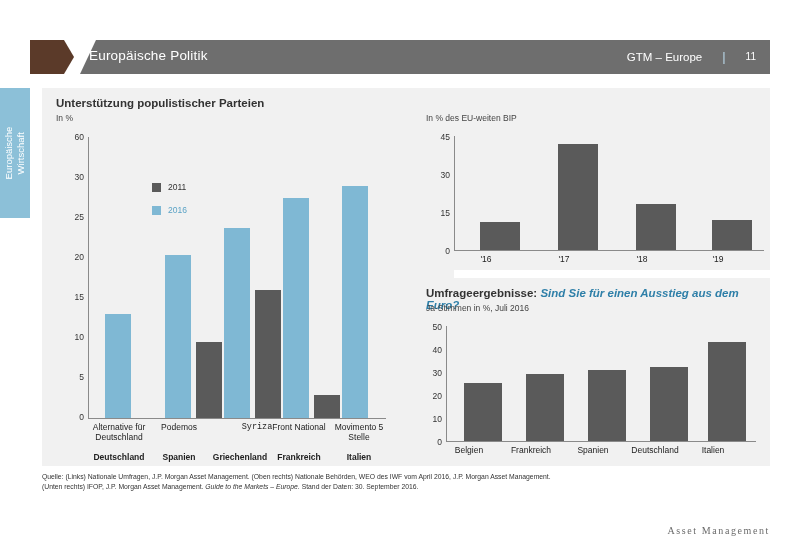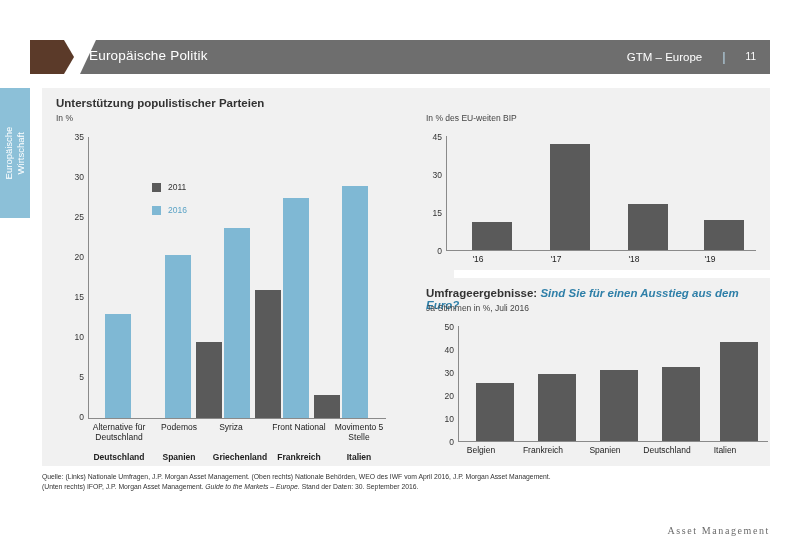--- a/index.html
+++ b/index.html
@@ -213,21 +213,21 @@
     <div class="sidetab-text">Europäische
 Wirtschaft</div>
   </div>
 
   <div class="panel" id="panel-left">
     <div class="panel-title">Unterstützung populistischer Parteien</div>
     <div class="panel-subtitle">In %</div>
 
     <div class="plot" style="left:0; top:0; width:360px; height:378px;">
 
-      <div class="tick-label" style="left:24px; top:44px; width:18px;">35</div>
+      <div class="tick-label" style="left:24px; top:44px; width:18px;">60</div>
       <div class="tick-label" style="left:24px; top:84px; width:18px;">30</div>
       <div class="tick-label" style="left:24px; top:124px; width:18px;">25</div>
       <div class="tick-label" style="left:24px; top:164px; width:18px;">20</div>
       <div class="tick-label" style="left:24px; top:204px; width:18px;">15</div>
       <div class="tick-label" style="left:24px; top:244px; width:18px;">10</div>
       <div class="tick-label" style="left:24px; top:284px; width:18px;">5</div>
       <div class="tick-label" style="left:24px; top:324px; width:18px;">0</div>
 
       <div class="axis-line" style="left:46px; top:49px; width:1px; height:282px;"></div>
       <div class="axis-line" style="left:46px; top:330px; width:298px; height:1px;"></div>
@@ -251,36 +251,36 @@
 
         <div class="bar blue" style="left:195px; width:26px; height:220px;"></div>
 
         <div class="bar dark" style="left:226px; width:26px; height:23px;"></div>
 
         <div class="bar blue" style="left:254px; width:26px; height:232px;"></div>
       </div>
 
       <div class="cat-label" style="left:46px; top:334px; width:62px;">Alternative für Deutschland</div>
       <div class="cat-label" style="left:106px; top:334px; width:62px;">Podemos</div>
-      <div class="cat-label" style="left:158px; top:334px; width:62px;">Syriza</div>
+      <div class="cat-label" style="left:184px; top:334px; width:62px;font-family:Liberation Mono, monospace;">Syriza</div>
       <div class="cat-label" style="left:226px; top:334px; width:62px;">Front National</div>
       <div class="cat-label" style="left:286px; top:334px; width:62px;">Movimento 5 Stelle</div>
 
       <div class="cat-label bold" style="left:44px; top:364px; width:66px;">Deutschland</div>
       <div class="cat-label bold" style="left:106px; top:364px; width:62px;">Spanien</div>
       <div class="cat-label bold" style="left:164px; top:364px; width:68px;">Griechenland</div>
       <div class="cat-label bold" style="left:226px; top:364px; width:62px;">Frankreich</div>
       <div class="cat-label bold" style="left:286px; top:364px; width:62px;">Italien</div>
     </div>
   </div>
 
   <div class="panel" id="panel-tr">
     <div class="panel-subtitle">In % des EU-weiten BIP</div>
 
-    <div class="plot" style="left:0; top:0; width:358px; height:182px;">
+    <div class="plot" style="left:8px; top:0; width:358px; height:182px;">
 
       <div class="tick-label" style="left:12px; top:44px; width:18px;">45</div>
       <div class="tick-label" style="left:12px; top:82px; width:18px;">30</div>
       <div class="tick-label" style="left:12px; top:120px; width:18px;">15</div>
       <div class="tick-label" style="left:12px; top:158px; width:18px;">0</div>
 
       <div class="axis-line" style="left:34px; top:48px; width:1px; height:115px;"></div>
       <div class="axis-line" style="left:34px; top:162px; width:310px; height:1px;"></div>
 
       <div style="position:absolute; left:34px; top:48px; width:310px; height:114px;">
@@ -296,21 +296,21 @@
       <div class="cat-label" style="left:272px; top:166px; width:52px;">'19</div>
     </div>
   </div>
 
   <div class="panel" id="panel-br">
     <div class="panel-title">
       <span class="title-run">Umfrageergebnisse: </span><span class="title-run blue">Sind Sie für einen Ausstieg aus dem Euro?</span>
     </div>
     <div class="panel-subtitle">Ja-Stimmen in %, Juli 2016</div>
 
-    <div class="plot" style="left:0; top:0; width:358px; height:151px;margin-left:12px;">
+    <div class="plot" style="left:0; top:0; width:358px; height:151px;">
 
       <div class="tick-label" style="left:12px; top:44px; width:18px;">50</div>
       <div class="tick-label" style="left:12px; top:67px; width:18px;">40</div>
       <div class="tick-label" style="left:12px; top:90px; width:18px;">30</div>
       <div class="tick-label" style="left:12px; top:113px; width:18px;">20</div>
       <div class="tick-label" style="left:12px; top:136px; width:18px;">10</div>
       <div class="tick-label" style="left:12px; top:159px; width:18px;">0</div>
 
       <div class="axis-line" style="left:34px; top:48px; width:1px; height:116px;"></div>
       <div class="axis-line" style="left:34px; top:163px; width:310px; height:1px;"></div>

